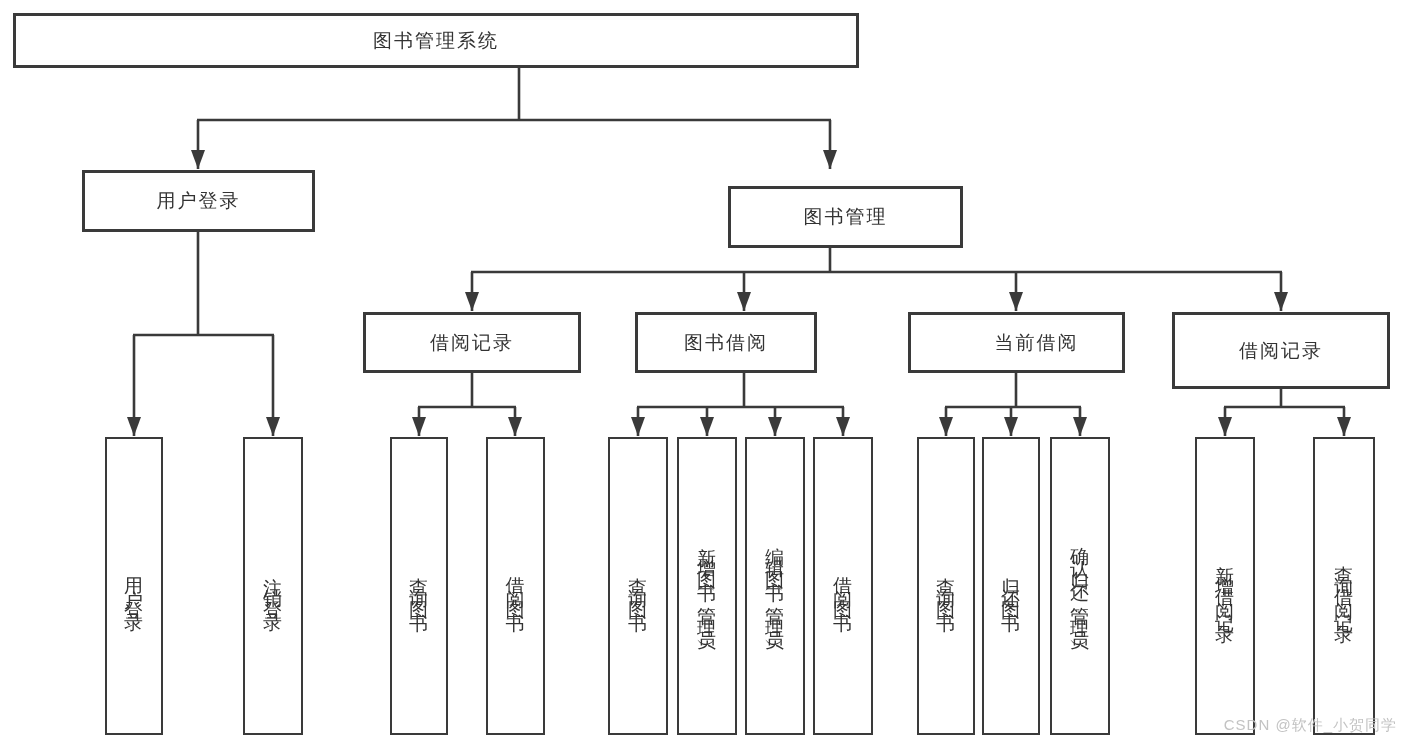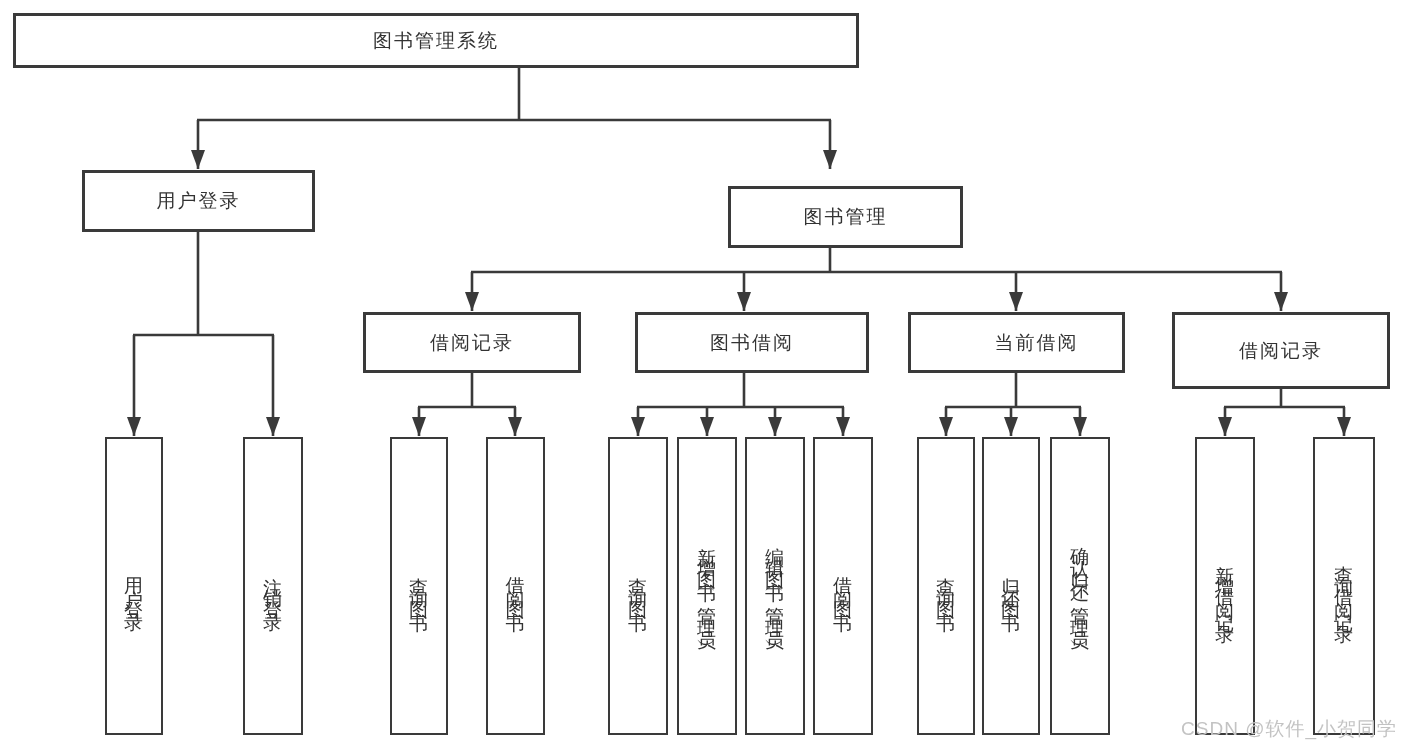--- a/index.html
+++ b/index.html
@@ -36,21 +36,21 @@
     writing-mode:vertical-rl;
     text-orientation:mixed;
     letter-spacing:12px;
     font-size:19px;
     line-height:1;
     color:var(--text);
   }
   .watermark{
     position:absolute;
     top:716px;right:8px;
-    font-size:19px;
+    font-size:15px;
     color:var(--wm);
     letter-spacing:1px;
     z-index:5;
     white-space:nowrap;
   }
 </style>
 </head>
 <body>
 
 <div id="stage">
@@ -90,21 +90,21 @@
     <path d="M1225,407 V436" marker-end="url(#arrow)"></path>
     <path d="M1344,407 V436" marker-end="url(#arrow)"></path>
   </svg>
 
   <div class="node" style="left:13px;top:13px;width:846px;height:55px;font-family:Liberation Serif, serif;">图书管理系统</div>
 
   <div class="node" style="left:82px;top:170px;width:233px;height:62px;">用户登录</div>
   <div class="node" style="left:728px;top:170px;width:235px;height:62px;margin-top:16px;">图书管理</div>
 
   <div class="node" style="left:363px;top:312px;width:218px;height:61px;">借阅记录</div>
-  <div class="node" style="left:635px;top:312px;width:234px;height:61px;">图书借阅</div>
+  <div class="node" style="left:635px;top:312px;width:182px;height:61px;">图书借阅</div>
   <div class="node" style="left:908px;top:312px;width:217px;height:61px;padding-left:40px;">当前借阅</div>
   <div class="node" style="left:1172px;top:312px;width:218px;height:77px;">借阅记录</div>
 
   <div class="node leaf" style="left:105px;top:437px;width:58px;height:298px;">
     <span>用户登录</span>
   </div>
   <div class="node leaf" style="left:243px;top:437px;width:60px;height:298px;">
     <span>注销登录</span>
   </div>
 

